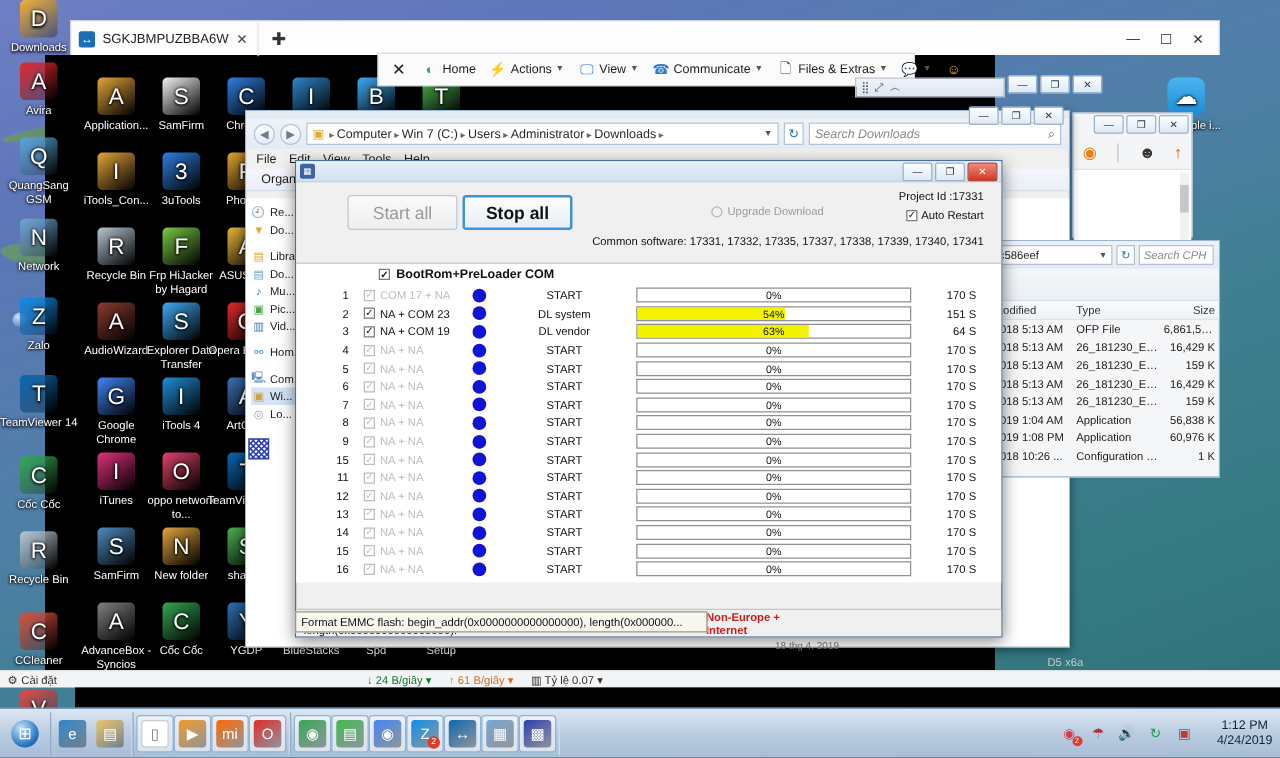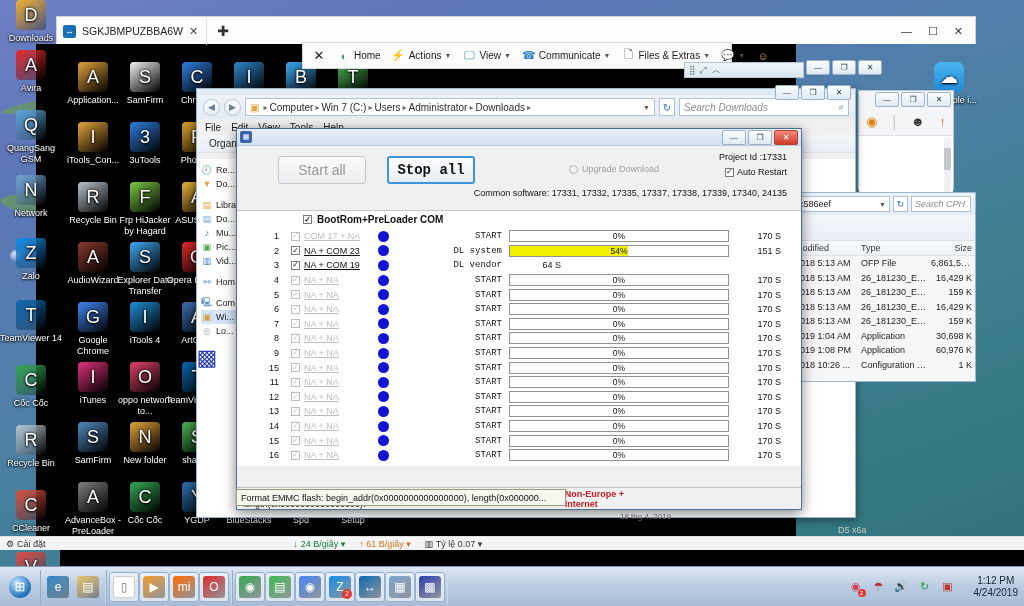--- a/index.html
+++ b/index.html
@@ -100,21 +100,21 @@
   }
   .navcircle { width:17px;height:17px;border-radius:50%;border:1px solid #b9c6d4;background:linear-gradient(#fbfdff,#e5edf6);
     font-size:9px;color:#6d7d8d;display:flex;align-items:center;justify-content:center; cursor:pointer;}
   #addressbar {
     flex:1; height:18px; background:#fff; border:1px solid #b0c2d4;
     display:flex; align-items:center; gap:2px; padding:0 4px; font-size:10px; color:#2a2a2a;
   }
   #addressbar .crumb { cursor:pointer; }
   #addressbar .sep { color:#666; font-size:8px; }
   #searchbox {
-    width:170px;height:18px;background:#fff;border:1px solid #b0c2d4;
+    width:202px;height:18px;background:#fff;border:1px solid #b0c2d4;
     display:flex;align-items:center;justify-content:space-between;padding:0 4px;
     font-size:10px;color:#8a8a8a;font-style:italic;
   }
   #ex-menubar { height:16px; display:flex; align-items:center; gap:10px; padding:0 8px; font-size:10px; color:#1b1b1b;}
   #ex-menubar span{cursor:pointer;}
   #ex-organize { height:18px; background:linear-gradient(#f4f7fa,#e9eff6); border-bottom:1px solid #d7dfe8;
     display:flex;align-items:center;padding:0 12px; font-size:10px; color:#1b1b1b;}
   #ex-body { position:absolute; left:0; top:70px; right:0; bottom:0; display:flex; background:#fff; }
   #ex-sidebar { width:60px; background:#fff; padding:4px 0 0 4px; font-size:9px; color:#1b1b1b; overflow:hidden;}
   .sb-row { display:flex; align-items:center; gap:3px; height:14px; white-space:nowrap; cursor:pointer;}
@@ -142,43 +142,43 @@
   #dl-menubar span { cursor:pointer; }
   #dl-top {
     position:relative; height:65px; background:#f0f0f0; border-bottom:1px solid #c8c8c8;
   }
   #btn-startall, #btn-stopall {
     position:absolute; top:10px; height:28px; width:88px;
     display:flex; align-items:center; justify-content:center;
     font-size:14px; border-radius:3px; cursor:pointer;
   }
   #btn-startall { left:41px; background:linear-gradient(#fafafa,#eceef0); border:1px solid #c4c7cb; color:#9a9a9a; }
-  #btn-stopall  { left:150px; background:linear-gradient(#fcfdfe,#e8eef5); border:2px solid #3f94d6; color:#111; font-weight:bold;font-family:Liberation Mono, monospace; }
+  #btn-stopall  { left:133px; background:linear-gradient(#fcfdfe,#e8eef5); border:2px solid #3f94d6; color:#111; font-weight:bold; }
   #upgrade-dl {
     position:absolute; left:332px; top:18px; font-size:9px; color:#9b9b9b;
     display:flex; align-items:center; gap:4px;
   }
   #upgrade-dl .radio { width:9px;height:9px;border:1px solid #b5b5b5;border-radius:50%;display:inline-block;}
   #project-id { position:absolute; right:14px; top:6px; font-size:9px; color:#111; }
   #auto-restart { position:absolute; right:14px; top:21px; font-size:9px; color:#111; display:flex; align-items:center; gap:3px;}
   #common-sw { position:absolute; right:14px; top:42px; font-size:9px; color:#111; }
   .cbx { width:9px;height:9px;border:1px solid #7b7b7b;background:#fff;display:inline-flex;align-items:center;justify-content:center;
     font-size:8px;line-height:8px;color:#111;}
   .cbx.dim { border-color:#bdbdbd; color:#c0c0c0; }
 
   #dl-bootrow { height:17px; display:flex; align-items:center; gap:5px; padding-left:66px; font-size:10px; font-weight:bold; color:#111; background:#fff;}
   #dl-table { background:#fff; height:238px; padding-top:1px; }
   .dlrow { display:flex; align-items:center; height:14.6px; font-size:9px; }
   .dl-idx { width:48px; text-align:right; padding-right:6px; color:#111; }
   .dl-port { width:80px; display:flex; align-items:center; gap:4px; padding-left:6px; }
-  .dl-port .t { color:#111;text-decoration:underline; }
+  .dl-port .t { color:#111; }
   .dl-port.dim .t { color:#bdbdbd; }
   .dl-dot { width:36px; display:flex; justify-content:center; }
   .dl-dot i { display:block;width:11px;height:11px;border-radius:50%;background:#1313d6; }
-  .dl-state { width:108px; text-align:right; padding-right:7px; color:#111;font-family:Liberation Mono, monospace; }
+  .dl-state { width:108px; text-align:center; padding-right:7px; color:#111; }
   .dl-bar {
     width:220px; height:12px; border:1px solid #919191; background:#fff;
     position:relative; overflow:hidden;
   }
   .dl-bar .fill { position:absolute; left:0; top:0; bottom:0; background:#f2f200; }
   .dl-bar .pct {
     position:absolute; left:0; right:0; top:0; bottom:0;
     display:flex; align-items:center; justify-content:center;
     font-size:8.5px; color:#111;
   }
@@ -488,21 +488,21 @@
     <div class="desk-icon" style="left:270px;top:422px;">
       <span class="gl" style="background: linear-gradient(145deg, rgb(122, 122, 122), rgba(0, 0, 0, 0.45));">R</span>
       <span class="lbl">Root</span>
     </div>
     <div class="desk-icon" style="left:322px;top:422px;">
       <span class="gl" style="background: linear-gradient(145deg, rgb(106, 160, 216), rgba(0, 0, 0, 0.45));">M</span>
       <span class="lbl">Mobile</span>
     </div>
     <div class="desk-icon" style="left:62px;top:482px;">
       <span class="gl" style="background: linear-gradient(145deg, rgb(128, 128, 128), rgba(0, 0, 0, 0.45));">A</span>
-      <span class="lbl">AdvanceBox - PreLoader</span>
+      <span class="lbl">AdvanceBox - Syncios</span>
     </div>
     <div class="desk-icon" style="left:114px;top:482px;">
       <span class="gl" style="background: linear-gradient(145deg, rgb(52, 168, 83), rgba(0, 0, 0, 0.45));">C</span>
       <span class="lbl">Cốc Cốc</span>
     </div>
     <div class="desk-icon" style="left:166px;top:482px;">
       <span class="gl" style="background: linear-gradient(145deg, rgb(47, 111, 176), rgba(0, 0, 0, 0.45));">Y</span>
       <span class="lbl">YGDP</span>
     </div>
     <div class="desk-icon" style="left:218px;top:482px;">
@@ -745,21 +745,21 @@
         <div class="c-size">16,429 K</div>
       </div>
       <div class="cph-row">
         <div class="c-mod">2018 5:13 AM</div>
         <div class="c-type">26_181230_EC586E...</div>
         <div class="c-size">159 K</div>
       </div>
       <div class="cph-row">
         <div class="c-mod">2019 1:04 AM</div>
         <div class="c-type">Application</div>
-        <div class="c-size">30,698 K</div>
+        <div class="c-size">56,838 K</div>
       </div>
       <div class="cph-row">
         <div class="c-mod">2019 1:08 PM</div>
         <div class="c-type">Application</div>
         <div class="c-size">60,976 K</div>
       </div>
       <div class="cph-row">
         <div class="c-mod">2018 10:26 ...</div>
         <div class="c-type">Configuration sett...</div>
         <div class="c-size">1 K</div>
@@ -786,21 +786,21 @@
     <div id="btn-stopall">Stop all</div>
     <div id="upgrade-dl">
       <span class="radio"></span>
       <span>Upgrade Download</span>
     </div>
     <div id="project-id">Project Id :17331</div>
     <div id="auto-restart">
       <span class="cbx">✓</span>
       <span>Auto Restart</span>
     </div>
-    <div id="common-sw">Common software: 17331, 17332, 17335, 17337, 17338, 17339, 17340, 24135</div>
+    <div id="common-sw">Common software: 17331, 17332, 17335, 17337, 17338, 17339, 17340, 17341</div>
   </div>
 
   <div id="dl-bootrow">
     <span class="cbx">✓</span>
     <span>BootRom+PreLoader COM</span>
   </div>
 
   <div id="dl-table">
       <div class="dlrow">
         <div class="dl-idx">1</div>
@@ -837,20 +837,24 @@
       <div class="dlrow">
         <div class="dl-idx">3</div>
         <div class="dl-port">
           <span class="cbx">✓</span>
           <span class="t">NA + COM 19</span>
         </div>
         <div class="dl-dot">
           <i style="background: rgb(19, 19, 214);"></i>
         </div>
         <div class="dl-state">DL vendor</div>
+        <div class="dl-bar">
+          <div class="fill" style="width: 63%; background: rgb(242, 242, 0);"></div>
+          <div class="pct">63%</div>
+        </div>
         <div class="dl-time">64 S</div>
       </div>
       <div class="dlrow">
         <div class="dl-idx">4</div>
         <div class="dl-port dim">
           <span class="cbx dim">✓</span>
           <span class="t">NA + NA</span>
         </div>
         <div class="dl-dot">
           <i style="background: rgb(19, 19, 214);"></i>

